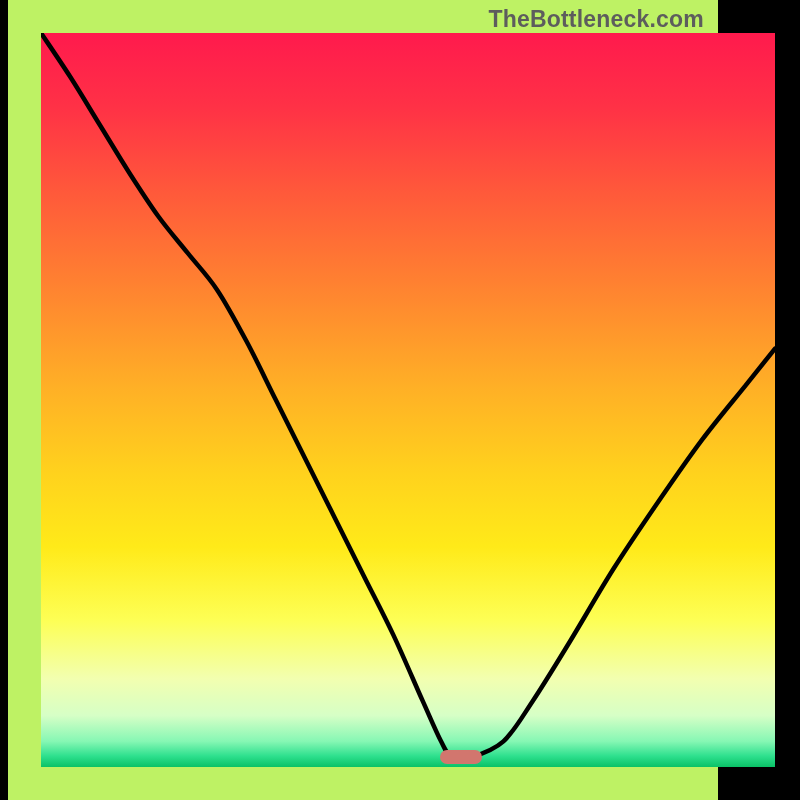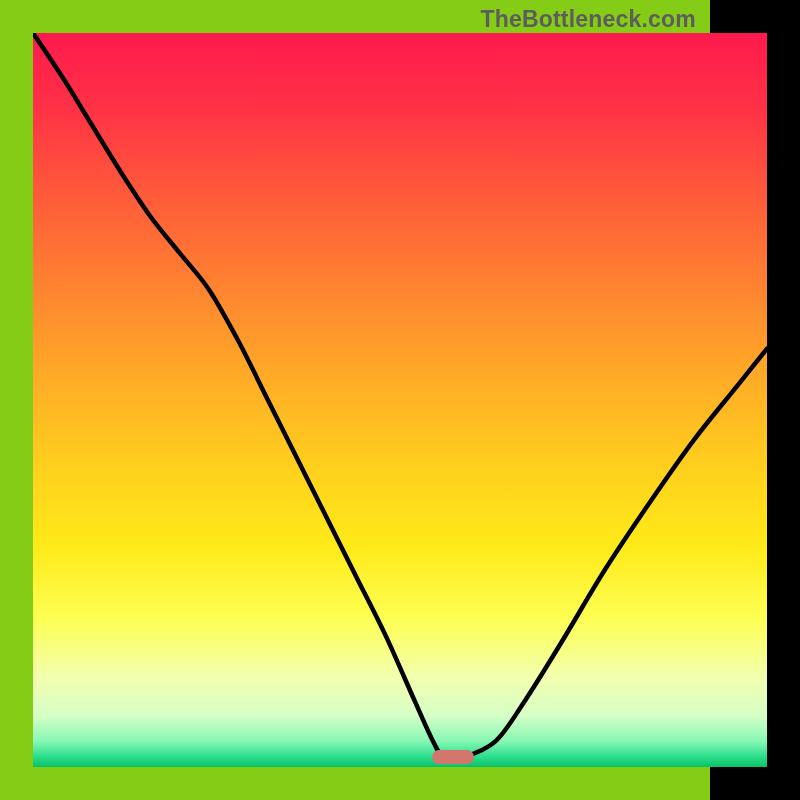--- a/index.html
+++ b/index.html
@@ -5,25 +5,25 @@
   html, body {
     margin: 0;
     padding: 0;
     width: 800px;
     height: 800px;
     background: #000;
     overflow: hidden;
   }
   #frame {
     position: absolute;
-    left: 0;
+    left: 8px;
     top: 0;
     width: 710px;
     height: 800px;
-    background: #84cc16;
+    background: #bef264;
   }
   #plot {
     position: absolute;
     
     left: 33px;
     top: 33px;
     width: 734px;
     height: 734px;
     overflow: hidden;
   }

